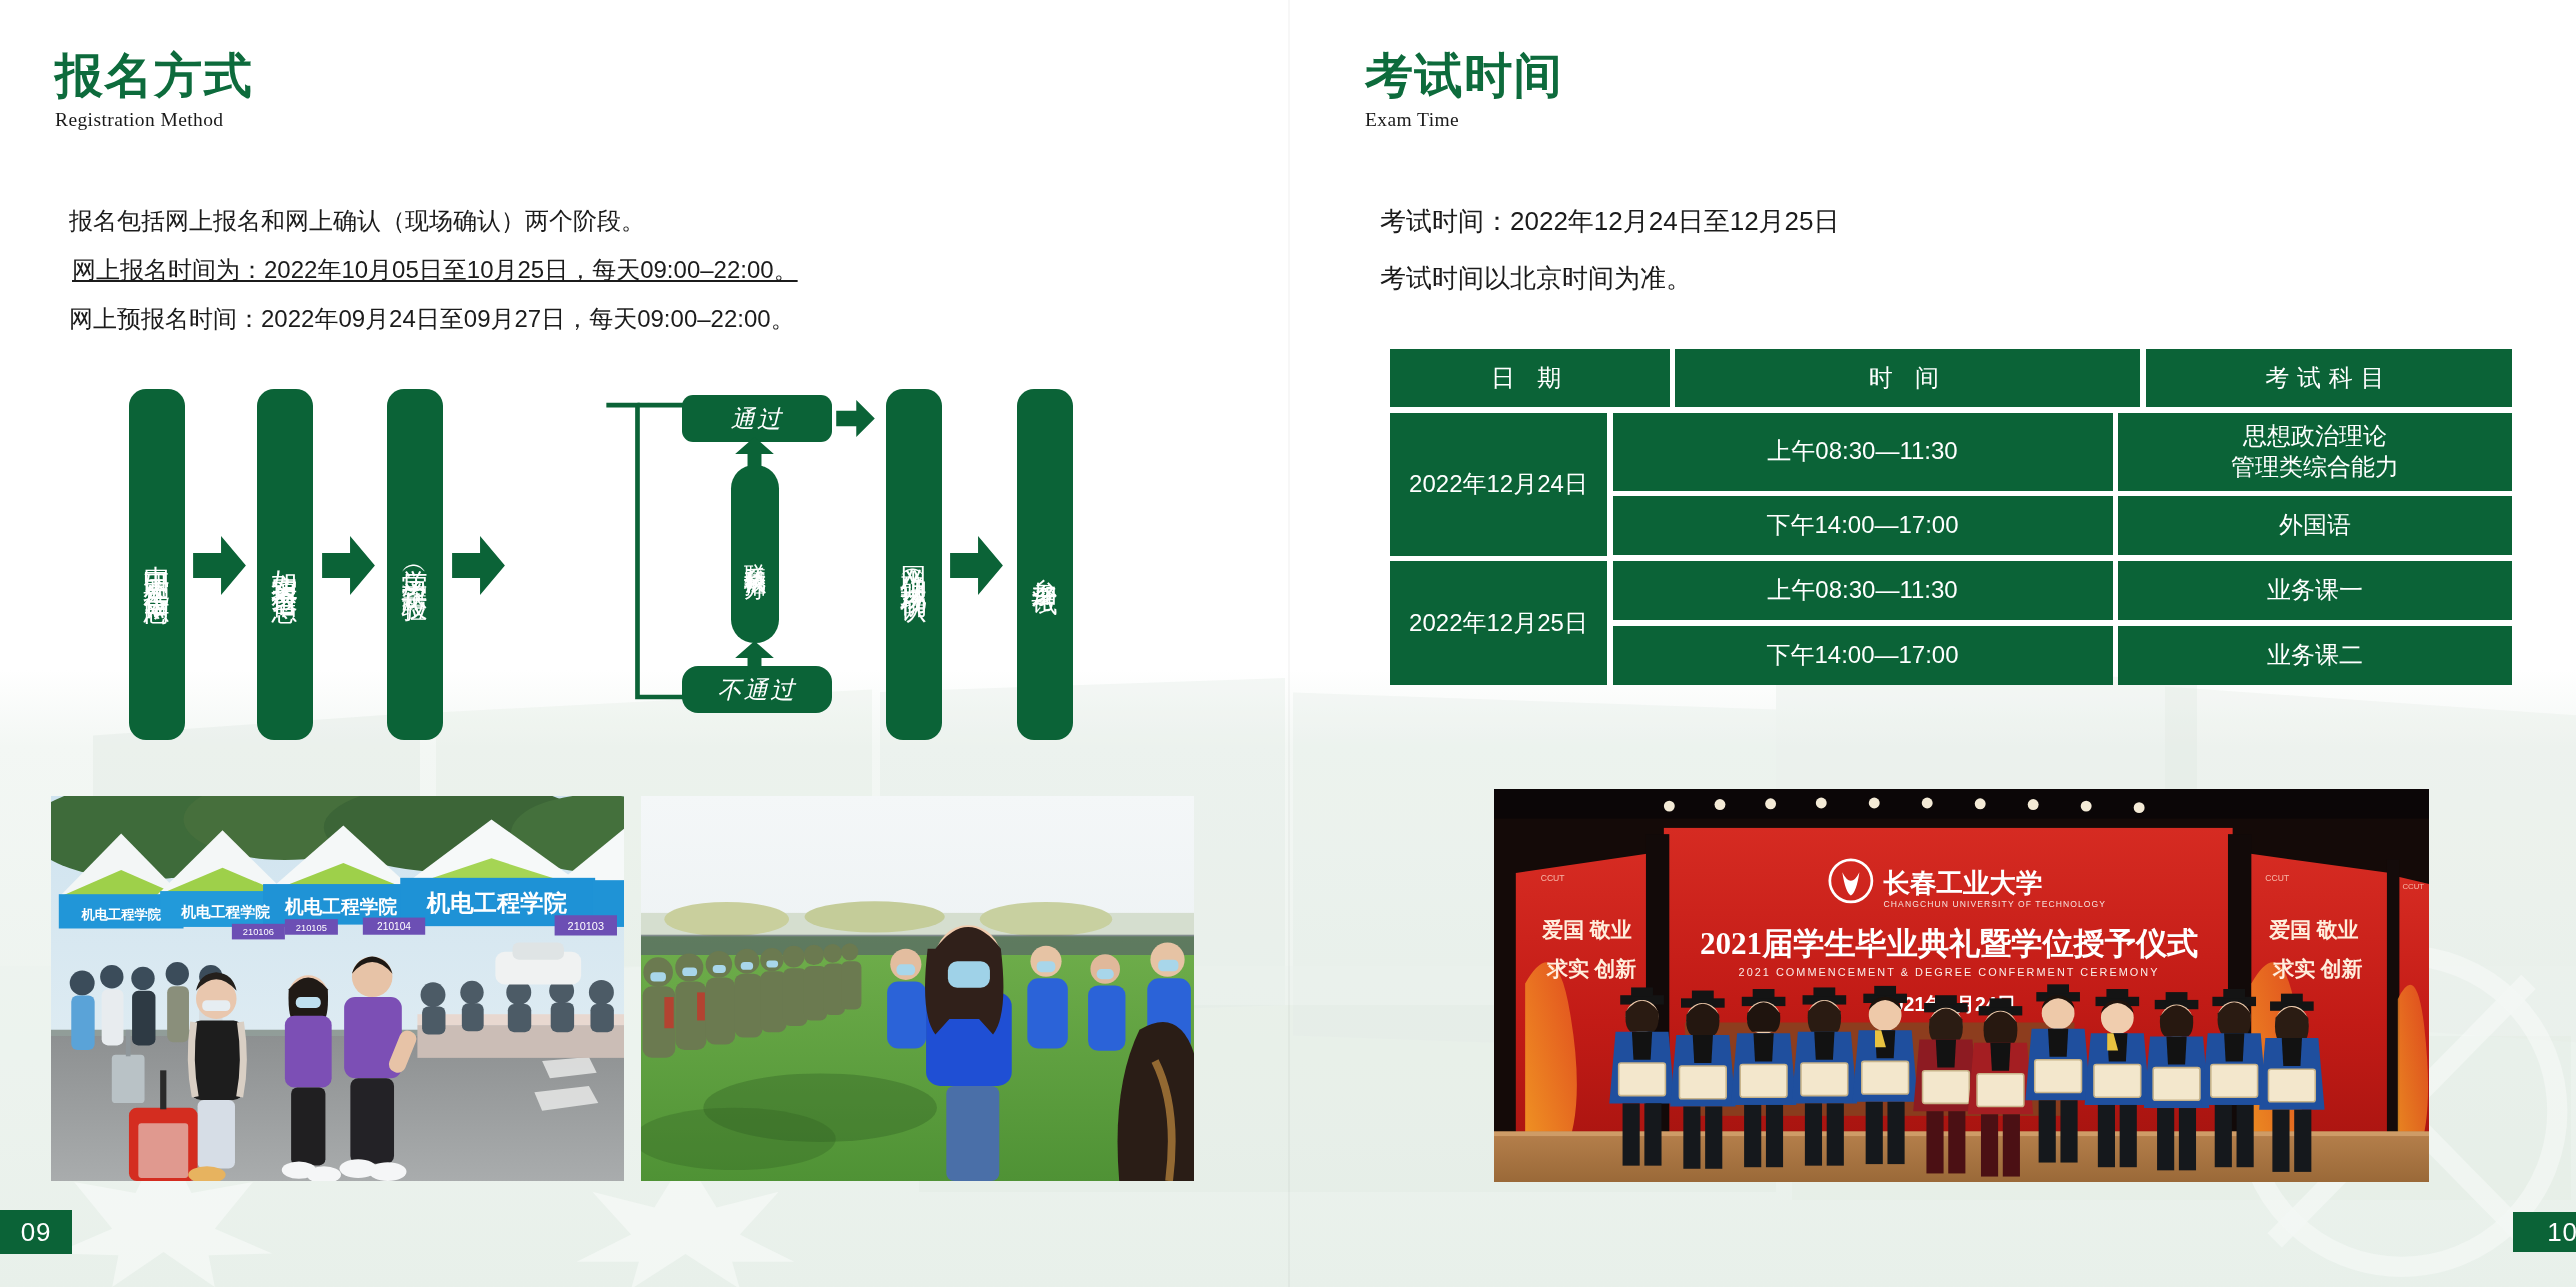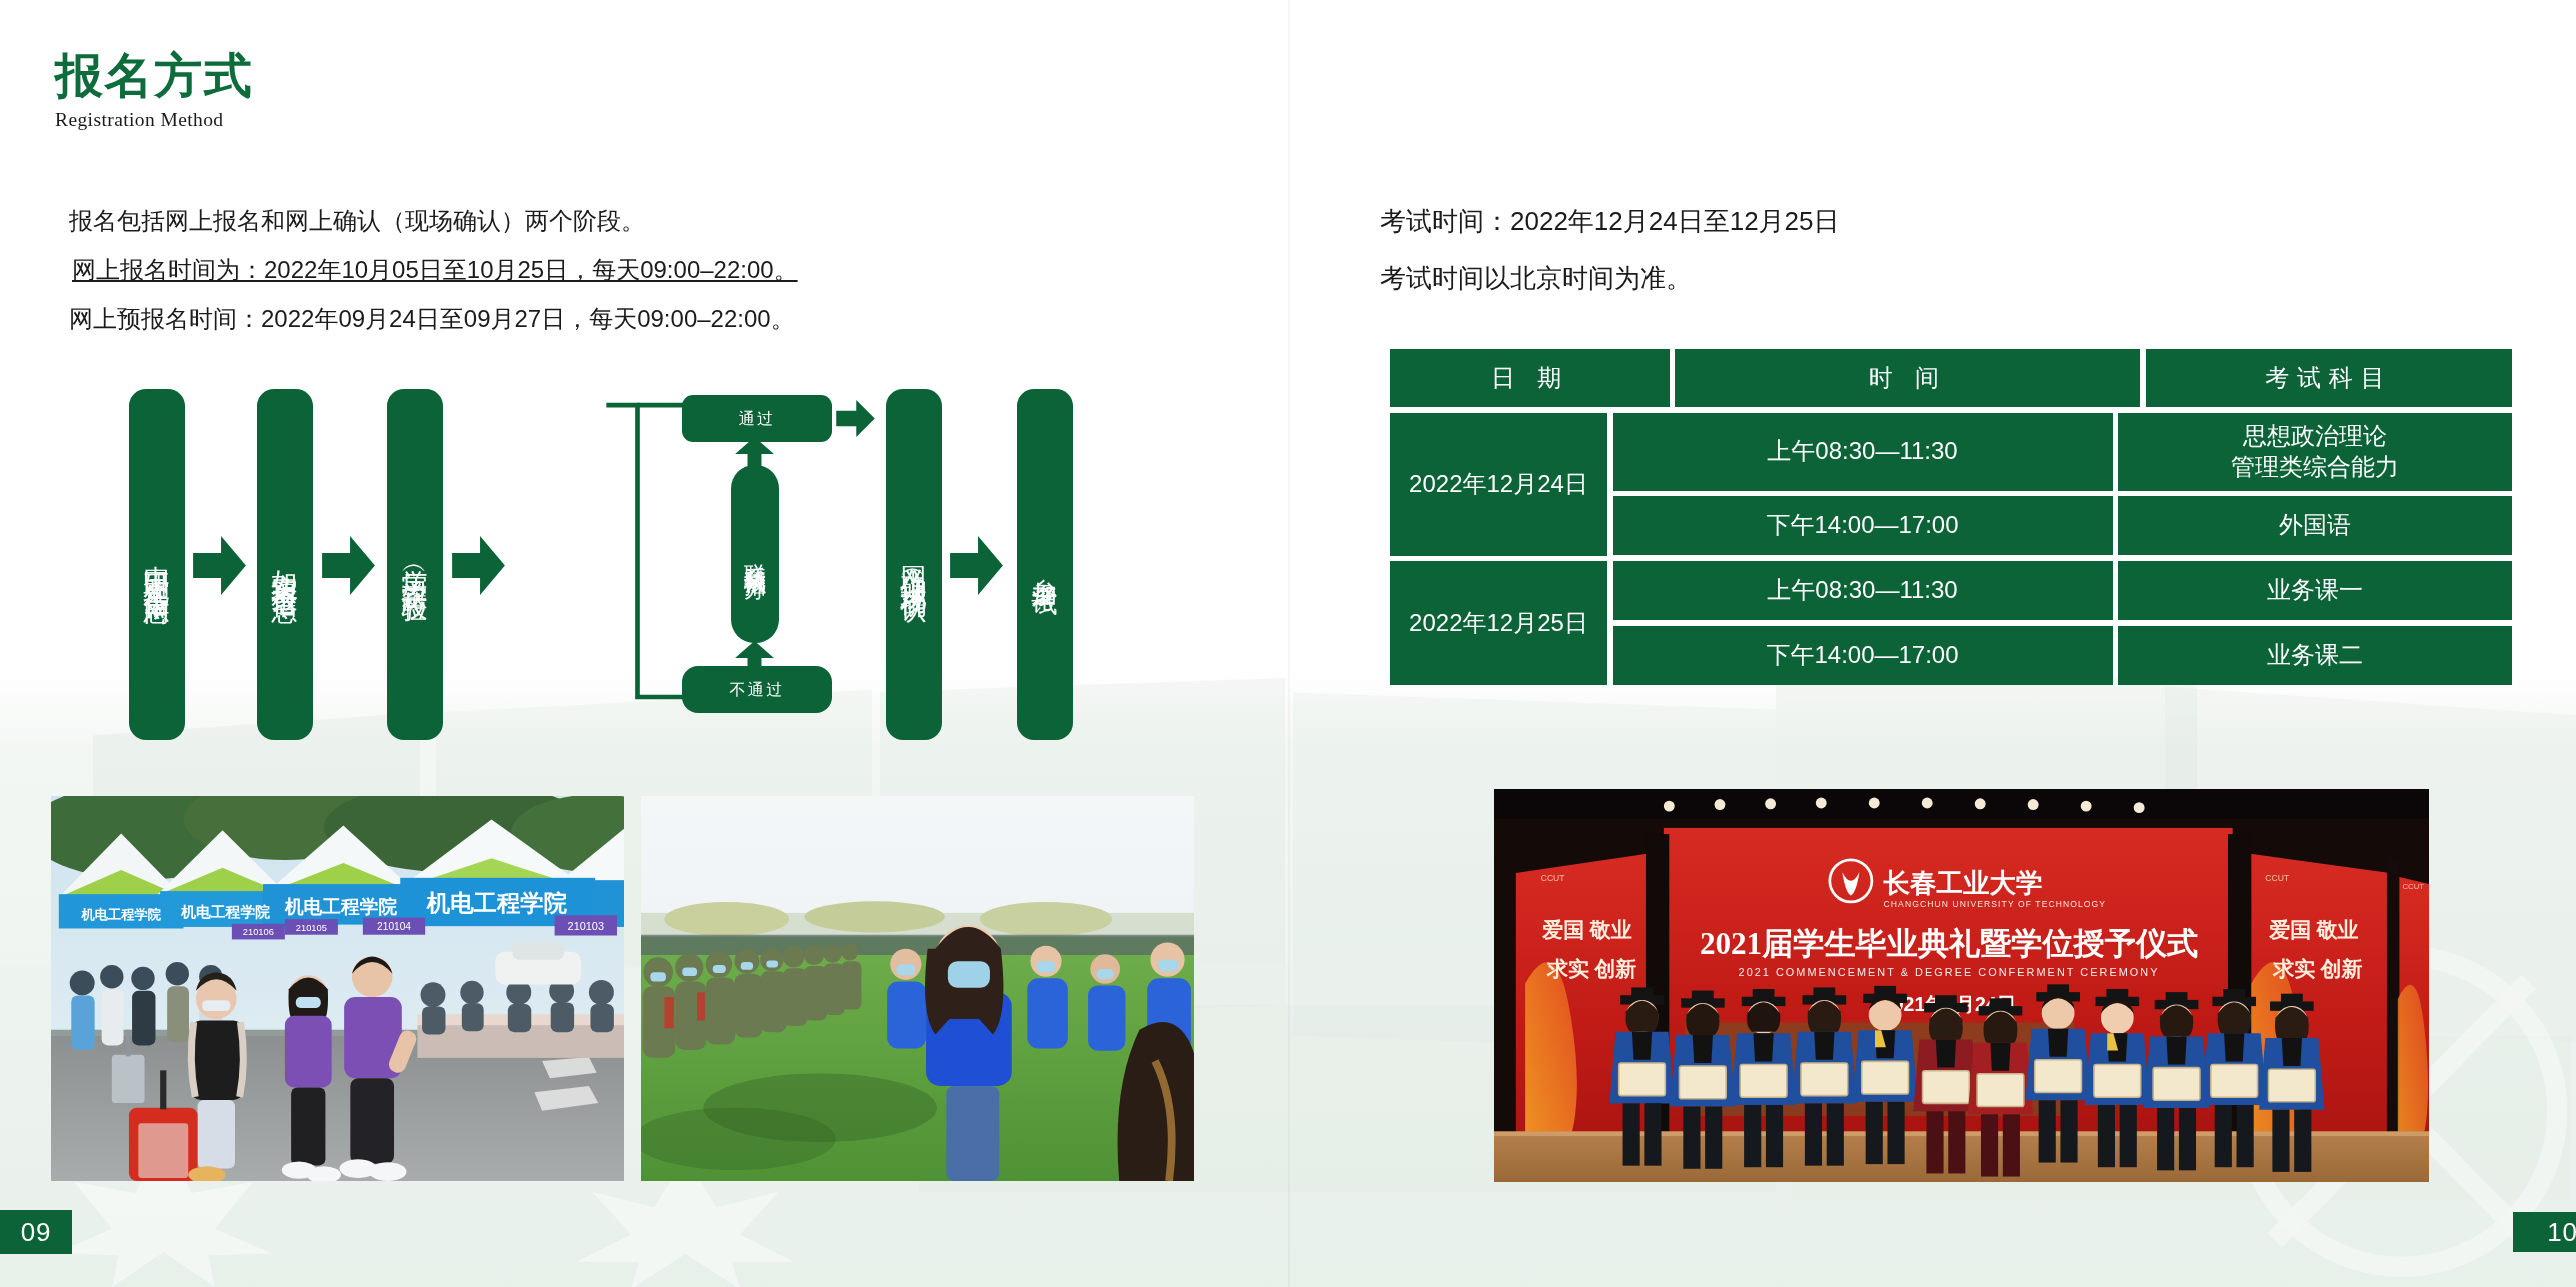--- a/index.html
+++ b/index.html
@@ -92,24 +92,25 @@
   .fbox .vtext {
     writing-mode: vertical-rl;
     text-orientation: upright;
     font-size: 26px;
     letter-spacing: 3.9px;
     line-height: 1;
     font-weight: 400;
     white-space: nowrap;
   }
   .fbox .htext {
-    font-size: 16px;
+    font-size: 24px;
     letter-spacing: 2.3px;
     line-height: 1;
     white-space: nowrap;
+    font-style: italic;
   }
   .fbox.small { border-radius: 11px; }
   .fbox.pill  { border-radius: 23.4px; }
 
   .arrow-r, .arrow-u { position: absolute; }
 
   
   #exam-table {
     position: absolute;
     left: 1379px; top: 349px;
@@ -260,20 +261,24 @@
 
     <svg class="arrow-r" style="left:950px; top:536px; width:53px; height:59px;" viewBox="0 0 68 76">
       <polygon points="0,22 36,22 36,0 68,38 36,76 36,54 0,54" fill="#0b6337"></polygon>
     </svg>
 
     <div class="fbox" style="left:1017px; top:389px; width:56px; height:351px;">
       <span class="vtext">参加考试</span>
     </div>
   </div>
 
+  <div class="sec-head" style="left:1365px; top:48px;">
+    <div class="sec-title-cn">考试时间</div>
+    <div class="sec-title-en">Exam Time</div>
+  </div>
 
   <div class="body-line" style="left:1380px; top:208px; font-size:26px;">考试时间：2022年12月24日至12月25日</div>
   <div class="body-line" style="left:1380px; top:265px; font-size:26px;">考试时间以北京时间为准。</div>
 
   <div id="exam-table">
 
     <div class="row">
       <div class="cell c-date hdr">
         <span class="lbl">日 期</span>
       </div>

